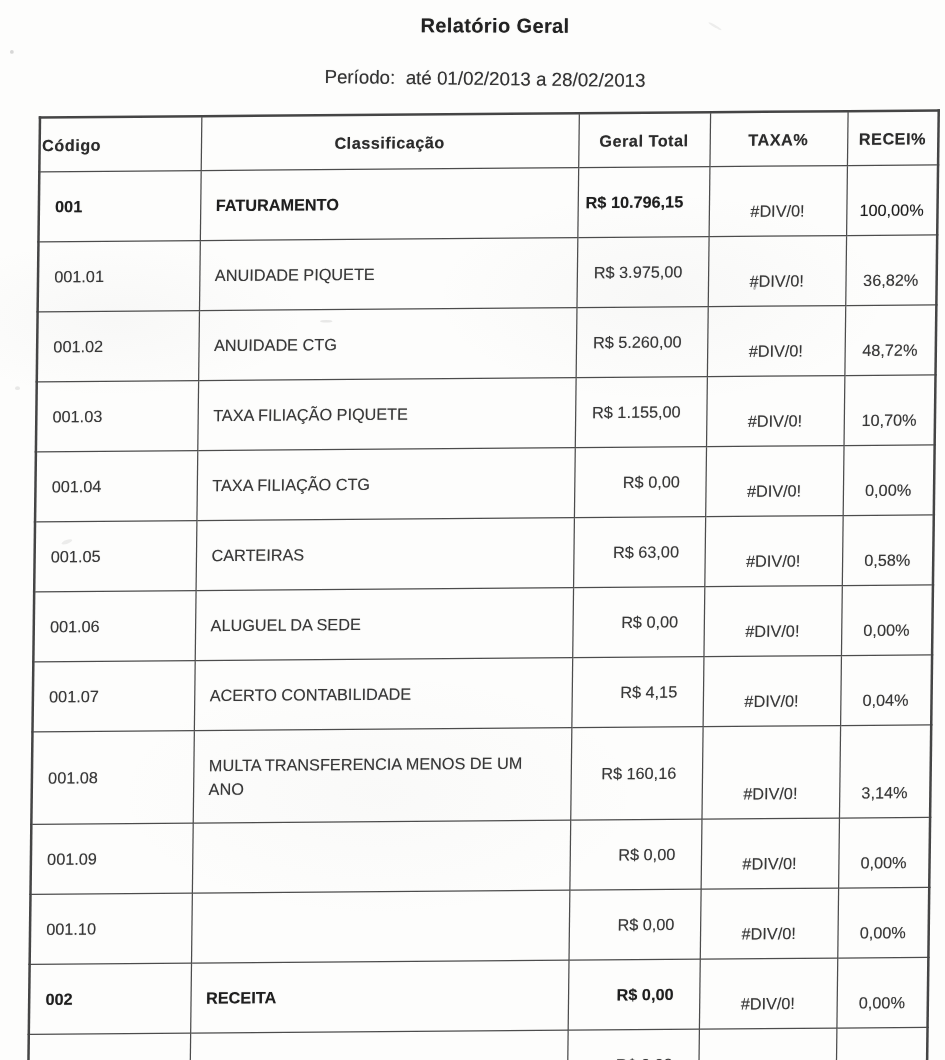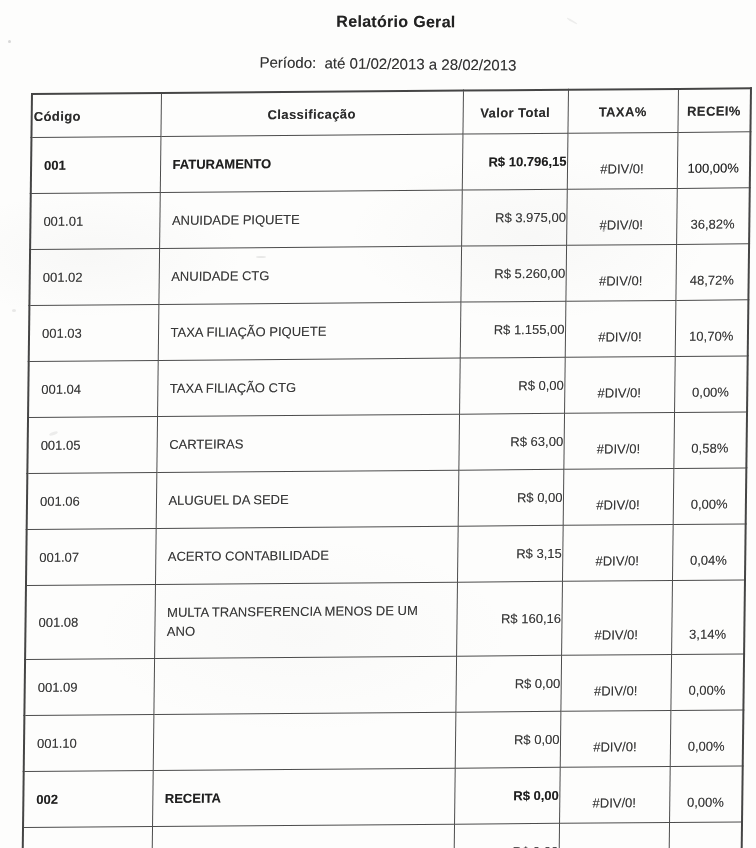--- a/index.html
+++ b/index.html
@@ -44,21 +44,21 @@
     text-shadow:0 0 0.6px rgba(80,80,80,0.55);
   }
   thead th{
     height:40px;font-weight:bold;color:#2b2b2b;text-align:center;
     letter-spacing:0.4px;vertical-align:middle;
   }
   thead th.c-code{text-align:left;}
   tbody td{height:42px;vertical-align:middle;}
   td.c-code{padding-left:12px;text-align:left;}
   td.c-label{padding-left:12px;text-align:left;white-space:pre-line;line-height:19px;}
-  td.c-value{text-align:right;padding-right:0;}
+  td.c-value{text-align:right;padding-right:20px;}
   td.c-fatu,td.c-recei{text-align:center;vertical-align:bottom;padding-bottom:12px;}
   tr.bold td.c-code,tr.bold td.c-label,tr.bold td.c-value{font-weight:bold;color:#1e1e1e;}
   td.c-recei.bold{font-weight:normal;color:#1e1e1e;}
   tr.tall td{height:60px;}
   .speck{position:absolute;background:rgba(120,120,120,0.28);border-radius:50%;}
   .sp1{left:8px;top:40px;width:3px;height:3px;}
   .sp2{left:603px;top:227px;width:2px;height:5px;transform:rotate(18deg);background:rgba(110,110,110,0.45);border-radius:1px;}
   .sp3{left:256px;top:256px;width:10px;height:2px;background:rgba(140,140,140,0.18);}
   .sp4{left:12px;top:309px;width:4px;height:3px;background:rgba(140,140,140,0.18);}
   .sp5{left:49px;top:432px;width:9px;height:3px;background:rgba(150,150,150,0.16);transform:rotate(-20deg);}
@@ -77,21 +77,21 @@
         <col style="width:129px">
           <col style="width:302px">
           <col style="width:105px">
           <col style="width:110px">
           <col style="width:73px">
       </colgroup>
       <thead>
         <tr>
           <th class="c-code">Código</th>
           <th class="c-label">Classificação</th>
-          <th class="c-value">Valor Total</th>
+          <th class="c-value">Geral Total</th>
           <th class="c-fatu">TAXA%</th>
           <th class="c-recei">RECEI%</th>
         </tr>
       </thead>
       <tbody id="tbody">
           <tr class="bold">
     <td class="c-code">001</td>
     <td class="c-label">FATURAMENTO</td>
     <td class="c-value">R$ 10.796,15</td>
     <td class="c-fatu">#DIV/0!</td>
@@ -135,21 +135,21 @@
           <tr>
     <td class="c-code">001.06</td>
     <td class="c-label">ALUGUEL DA SEDE</td>
     <td class="c-value">R$ 0,00</td>
     <td class="c-fatu">#DIV/0!</td>
     <td class="c-recei">0,00%</td>
   </tr>
           <tr>
     <td class="c-code">001.07</td>
     <td class="c-label">ACERTO CONTABILIDADE</td>
-    <td class="c-value">R$ 3,15</td>
+    <td class="c-value">R$ 4,15</td>
     <td class="c-fatu">#DIV/0!</td>
     <td class="c-recei">0,04%</td>
   </tr>
           <tr class="tall">
     <td class="c-code">001.08</td>
     <td class="c-label">MULTA TRANSFERENCIA MENOS DE UM
 ANO</td>
     <td class="c-value">R$ 160,16</td>
     <td class="c-fatu">#DIV/0!</td>
     <td class="c-recei">3,14%</td>

